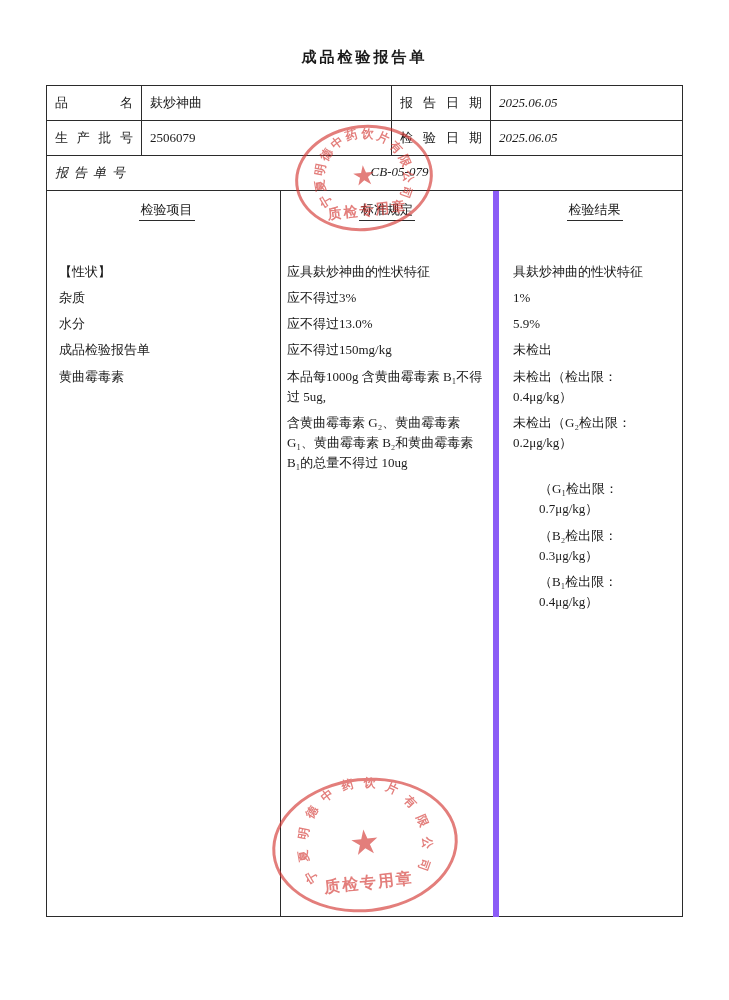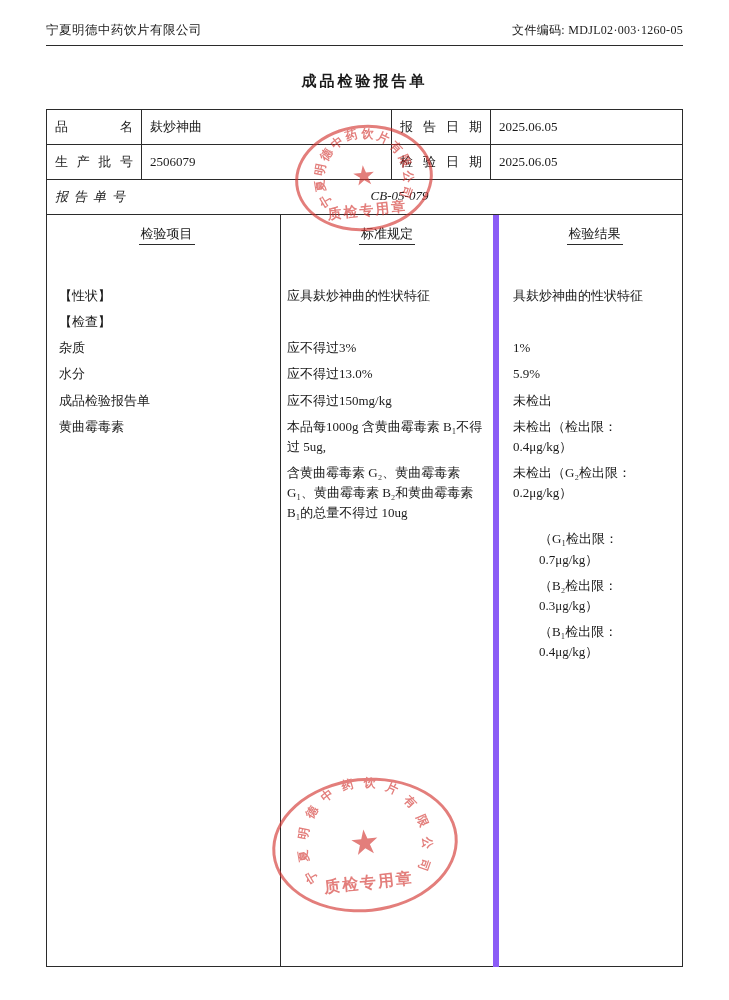--- a/index.html
+++ b/index.html
@@ -67,21 +67,21 @@
   .val { padding-left: 12px; }
   .lbl2 {
     width: 82px;
     text-align: justify;
     text-align-last: justify;
     padding-left: 8px;
     padding-right: 12px;
     white-space: nowrap;
     border-left: 1px solid #2b2b2b;
   }
-  .val2 { padding-left: 14px; width: 175px; }
+  .val2 { padding-left: 14px; width: 175px; font-style: italic; }
   .report-no-cell { text-align: center; font-style: italic; }
   .report-no-label {
     float: left;
     text-align: justify;
     text-align-last: justify;
     width: 70px;
   }
 
   
   table.result {
@@ -163,27 +163,20 @@
   #stamp-top .bottom-text { font-size: 14px; bottom: 8%; }
   #stamp-bottom {
     left: 272px; top: 778px; width: 180px; height: 128px;
   }
 </style>
 </head>
 <body>
 
 <div class="page">
 
-  <div class="header-row">
-    <div class="header-left">宁夏明德中药饮片有限公司</div>
-    <div class="header-right">
-      <span>文件编码:</span>
-      <span>MDJL02·003·1260-05</span>
-    </div>
-  </div>
 
   <div class="doc-title">成品检验报告单</div>
 
   <table class="main">
     <tbody>
         <tr>
       <td class="lbl">品名</td>
       <td class="val">麸炒神曲</td>
       <td class="lbl2">报告日期</td>
       <td class="val2">2025.06.05</td>
@@ -213,25 +206,20 @@
     <tr class="spacer-row">
           <td class="c1"></td>
           <td class="c2"></td>
           <td class="c3"></td>
         </tr>
 
     <tr class="row-item">
       <td class="c1">【性状】</td>
       <td class="c2">应具麸炒神曲的性状特征</td>
       <td class="c3">具麸炒神曲的性状特征</td>
-    </tr>
-    <tr class="row-item">
-      <td class="c1">【检查】</td>
-      <td class="c2"></td>
-      <td class="c3"></td>
     </tr>
     <tr class="row-item">
       <td class="c1">杂质</td>
       <td class="c2">应不得过3%</td>
       <td class="c3">1%</td>
     </tr>
     <tr class="row-item">
       <td class="c1">水分</td>
       <td class="c2">应不得过13.0%</td>
       <td class="c3">5.9%</td>

